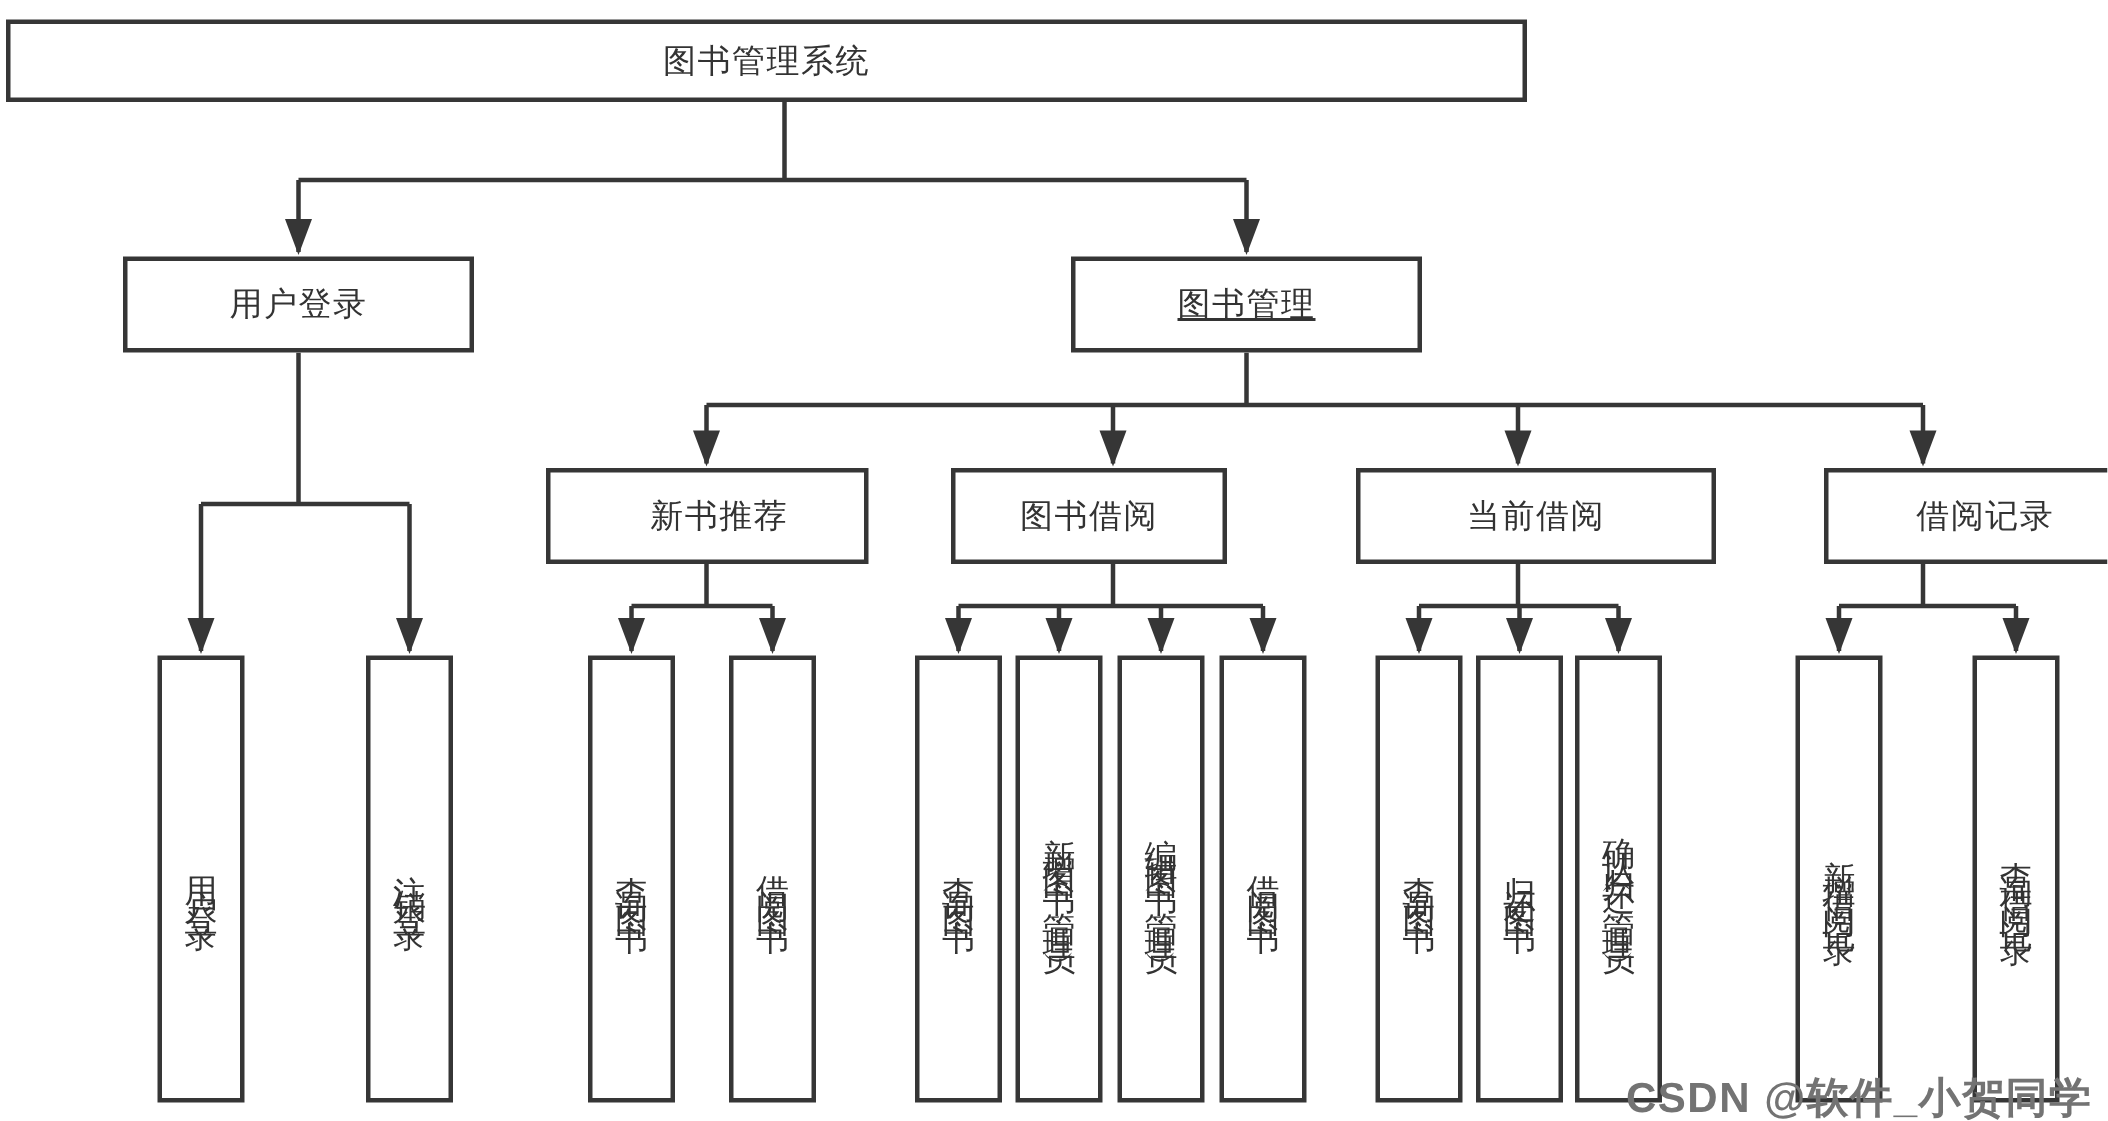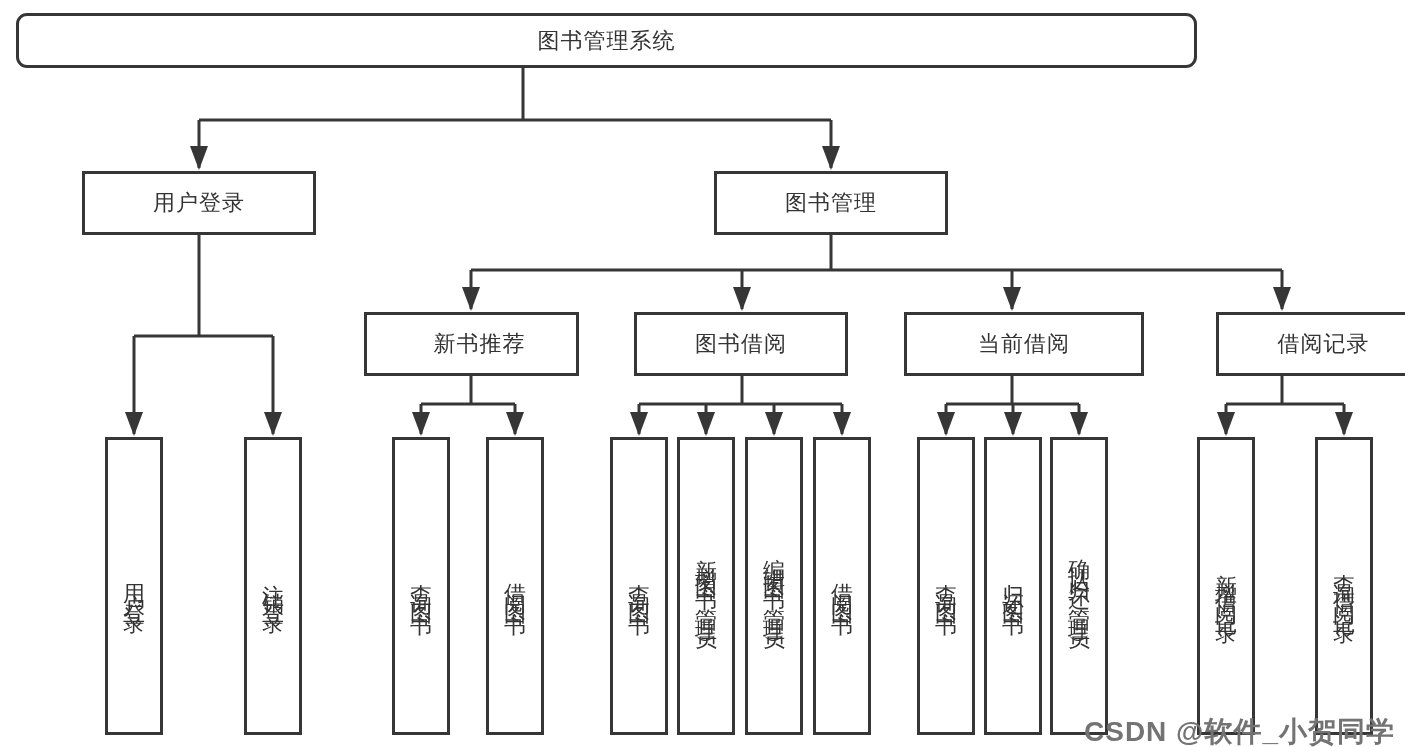--- a/index.html
+++ b/index.html
@@ -87,35 +87,35 @@
       <polygon points="765,412 783,412 774,436"></polygon>
       <polygon points="833,412 851,412 842,436"></polygon>
       <polygon points="937,412 955,412 946,436"></polygon>
       <polygon points="1004,412 1022,412 1013,436"></polygon>
       <polygon points="1070,412 1088,412 1079,436"></polygon>
       <polygon points="1217,412 1235,412 1226,436"></polygon>
       <polygon points="1335,412 1353,412 1344,436"></polygon>
     </g>
   </svg>
 
-  <div class="box" style="left:16px; top:13px; width:1181px; height:55px;border-radius:11px;">
+  <div class="box" style="left:4px; top:13px; width:1014px; height:55px;">
     <span class="label-h">图书管理系统</span>
   </div>
 
   <div class="box" style="left:82px; top:171px; width:234px; height:64px;">
     <span class="label-h">用户登录</span>
   </div>
-  <div class="box" style="left:714px; top:171px; width:234px; height:64px;">
+  <div class="box" style="left:714px; top:171px; width:234px; height:64px;text-decoration:underline;">
     <span class="label-h">图书管理</span>
   </div>
 
   <div class="box" style="left:364px; top:312px; width:215px; height:64px;padding-left:16px;">
     <span class="label-h">新书推荐</span>
   </div>
-  <div class="box" style="left:634px; top:312px; width:214px; height:64px;">
+  <div class="box" style="left:634px; top:312px; width:184px; height:64px;">
     <span class="label-h">图书借阅</span>
   </div>
   <div class="box" style="left:904px; top:312px; width:240px; height:64px;">
     <span class="label-h">当前借阅</span>
   </div>
   <div class="box" style="left:1216px; top:312px; width:215px; height:64px;">
     <span class="label-h">借阅记录</span>
   </div>
 
   <div class="box" style="left:105px; top:437px; width:58px; height:298px;">

